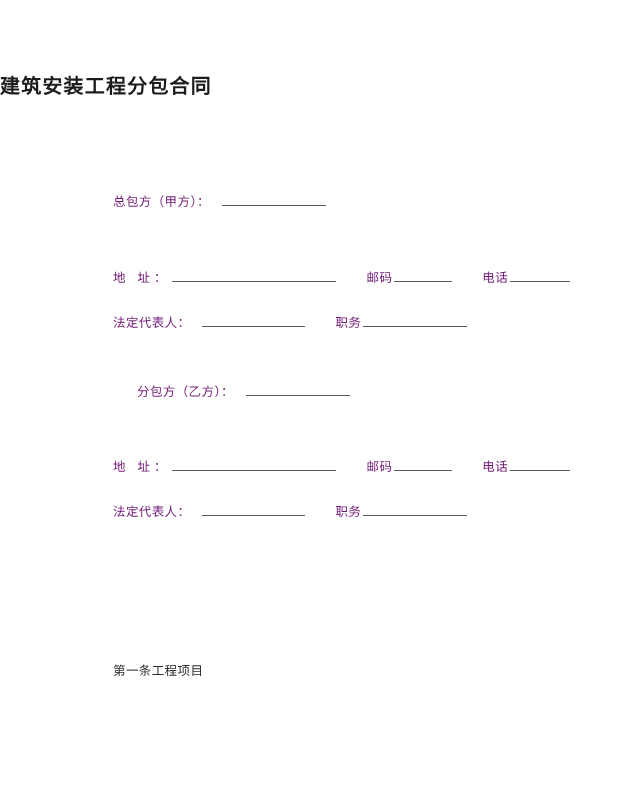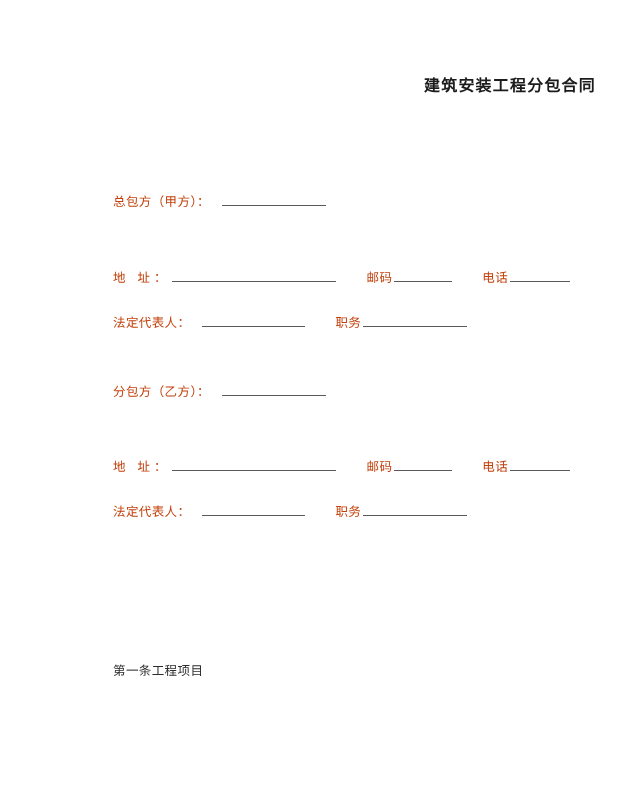--- a/index.html
+++ b/index.html
@@ -23,39 +23,39 @@
     inset: 0;
     background: #ffffff;
   }
 
   
   .doc-title {
     position: absolute;
     top: 72px;
     left: 0;
     width: 596px;
-    text-align: right;
+    text-align: left;
     font-family: "DejaVu Serif", "Liberation Serif", serif;
-    font-size: 16px;
+    font-size: 20px;
     font-weight: 700;
     letter-spacing: 1.2px;
     color: #1c1c1c;
     line-height: 28px;
   }
 
   
   .form-row {
     position: absolute;
     left: 113px;
     width: 460px;
     height: 22px;
     font-size: 12.5px;
     line-height: 22px;
     white-space: nowrap;
-    color: #c2410c;
+    color: #701a75;
   }
 
   .field-label {
     display: inline-block;
     vertical-align: baseline;
     letter-spacing: 0.4px;
   }
   .field-label.spaced {
     letter-spacing: 4px;
     margin-top: 15px;
@@ -78,21 +78,21 @@
   .w-address { width: 164px; }
   .w-zip     { width: 58px; }
   .w-phone   { width: 60px; }
   .w-rep     { width: 103px; }
   .w-title   { width: 104px; }
 
   
   .row-party-a      { top: 191px; }
   .row-addr-a       { top: 252px; }
   .row-rep-a        { top: 312px; }
-  .row-party-b      { top: 381px; }
+  .row-party-b      { top: 381px; margin-left: 24px; }
   .row-addr-b       { top: 441px; }
   .row-rep-b        { top: 501px; }
 
   
   .preamble {
     position: absolute;
     left: 100px;
     top: 560px;
     width: 440px;
     font-size: 12.5px;

